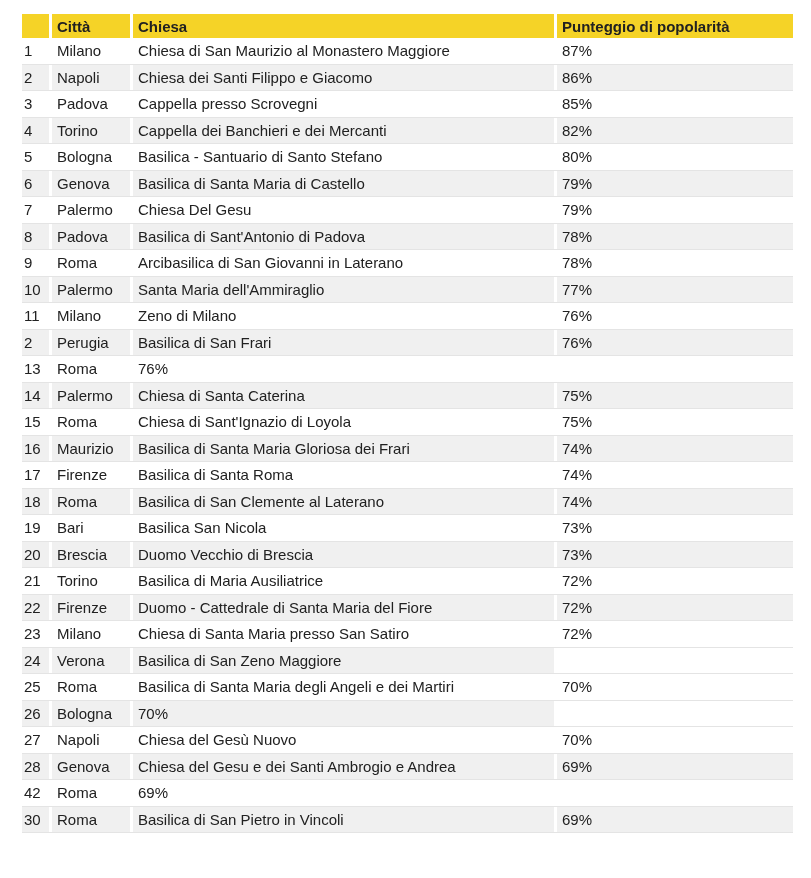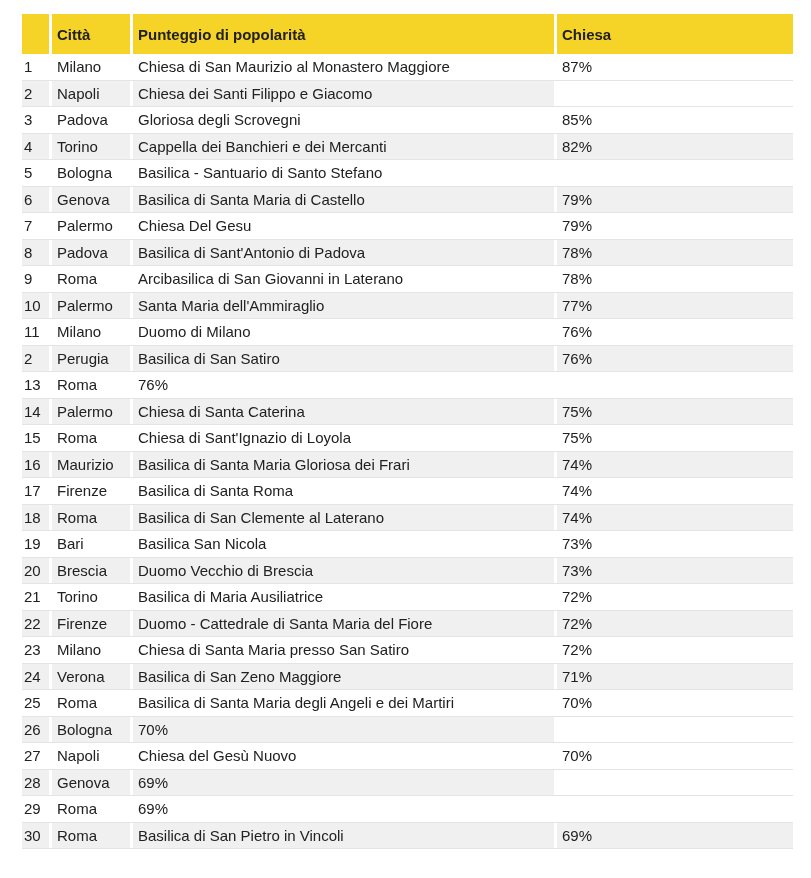--- a/index.html
+++ b/index.html
@@ -22,21 +22,21 @@
     left: 22px; top: 14px;
     width: 771px;
     font-size: 15px;
   }
   .row {
     display: grid;
     grid-template-columns: 27px 78px 421px 1fr;
     column-gap: 3px;
     background: var(--gap-color);
   }
-  .row.header { height: 40px; }
+  .row.header { height: 24px; }
   .row.header .cell {
     background: var(--header-bg);
     font-weight: bold;
   }
   .row.data {
     height: 26.5px;
     border-bottom: 1px solid var(--row-border);
   }
   .row.data .cell { background: #ffffff; }
   .row.data.stripe .cell { background: var(--stripe-bg); }
@@ -49,51 +49,53 @@
   }
   .cell.rank { padding-left: 2px; }
 </style>
 </head>
 <body>
 
 <div class="tbl">
   <div class="row header">
     <div class="cell rank"></div>
     <div class="cell">Città</div>
+    <div class="cell">Chiesa</div>
     <div class="cell">Punteggio di popolarità</div>
-    <div class="cell">Chiesa</div>
   </div>
   <div id="tbody">
       <div class="row data">
     <div class="cell rank">1</div>
     <div class="cell">Milano</div>
     <div class="cell">Chiesa di San Maurizio al Monastero Maggiore</div>
     <div class="cell">87%</div>
   </div>
       <div class="row data stripe">
     <div class="cell rank">2</div>
     <div class="cell">Napoli</div>
     <div class="cell">Chiesa dei Santi Filippo e Giacomo</div>
+    <div class="cell">86%</div>
   </div>
       <div class="row data">
     <div class="cell rank">3</div>
     <div class="cell">Padova</div>
-    <div class="cell">Gloriosa degli Scrovegni</div>
+    <div class="cell">Cappella presso Scrovegni</div>
     <div class="cell">85%</div>
   </div>
       <div class="row data stripe">
     <div class="cell rank">4</div>
     <div class="cell">Torino</div>
     <div class="cell">Cappella dei Banchieri e dei Mercanti</div>
     <div class="cell">82%</div>
   </div>
       <div class="row data">
     <div class="cell rank">5</div>
     <div class="cell">Bologna</div>
     <div class="cell">Basilica - Santuario di Santo Stefano</div>
+    <div class="cell">80%</div>
   </div>
       <div class="row data stripe">
     <div class="cell rank">6</div>
     <div class="cell">Genova</div>
     <div class="cell">Basilica di Santa Maria di Castello</div>
     <div class="cell">79%</div>
   </div>
       <div class="row data">
     <div class="cell rank">7</div>
     <div class="cell">Palermo</div>
@@ -114,27 +116,27 @@
   </div>
       <div class="row data stripe">
     <div class="cell rank">10</div>
     <div class="cell">Palermo</div>
     <div class="cell">Santa Maria dell'Ammiraglio</div>
     <div class="cell">77%</div>
   </div>
       <div class="row data">
     <div class="cell rank">11</div>
     <div class="cell">Milano</div>
-    <div class="cell">Duomo di Milano</div>
+    <div class="cell">Zeno di Milano</div>
     <div class="cell">76%</div>
   </div>
       <div class="row data stripe">
     <div class="cell rank">2</div>
     <div class="cell">Perugia</div>
-    <div class="cell">Basilica di San Satiro</div>
+    <div class="cell">Basilica di San Frari</div>
     <div class="cell">76%</div>
   </div>
       <div class="row data">
     <div class="cell rank">13</div>
     <div class="cell">Roma</div>
     <div class="cell">76%</div>
   </div>
       <div class="row data stripe">
     <div class="cell rank">14</div>
     <div class="cell">Palermo</div>
@@ -192,21 +194,20 @@
       <div class="row data">
     <div class="cell rank">23</div>
     <div class="cell">Milano</div>
     <div class="cell">Chiesa di Santa Maria presso San Satiro</div>
     <div class="cell">72%</div>
   </div>
       <div class="row data stripe">
     <div class="cell rank">24</div>
     <div class="cell">Verona</div>
     <div class="cell">Basilica di San Zeno Maggiore</div>
-    <div class="cell">71%</div>
   </div>
       <div class="row data">
     <div class="cell rank">25</div>
     <div class="cell">Roma</div>
     <div class="cell">Basilica di Santa Maria degli Angeli e dei Martiri</div>
     <div class="cell">70%</div>
   </div>
       <div class="row data stripe">
     <div class="cell rank">26</div>
     <div class="cell">Bologna</div>
@@ -214,24 +215,25 @@
   </div>
       <div class="row data">
     <div class="cell rank">27</div>
     <div class="cell">Napoli</div>
     <div class="cell">Chiesa del Gesù Nuovo</div>
     <div class="cell">70%</div>
   </div>
       <div class="row data stripe">
     <div class="cell rank">28</div>
     <div class="cell">Genova</div>
+    <div class="cell">Chiesa del Gesu e dei Santi Ambrogio e Andrea</div>
     <div class="cell">69%</div>
   </div>
       <div class="row data">
-    <div class="cell rank">29</div>
+    <div class="cell rank">42</div>
     <div class="cell">Roma</div>
     <div class="cell">69%</div>
   </div>
       <div class="row data stripe">
     <div class="cell rank">30</div>
     <div class="cell">Roma</div>
     <div class="cell">Basilica di San Pietro in Vincoli</div>
     <div class="cell">69%</div>
   </div>
     </div>

